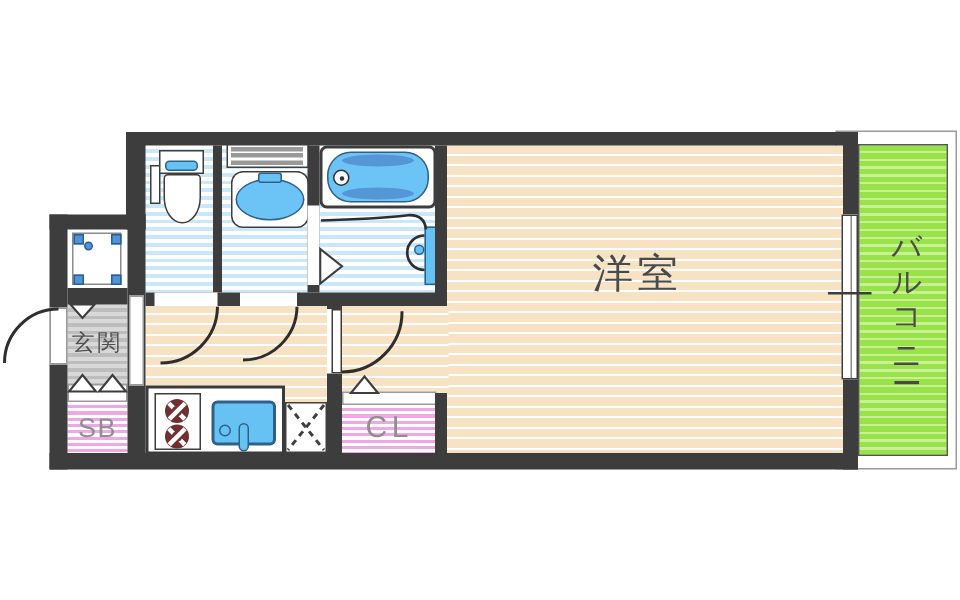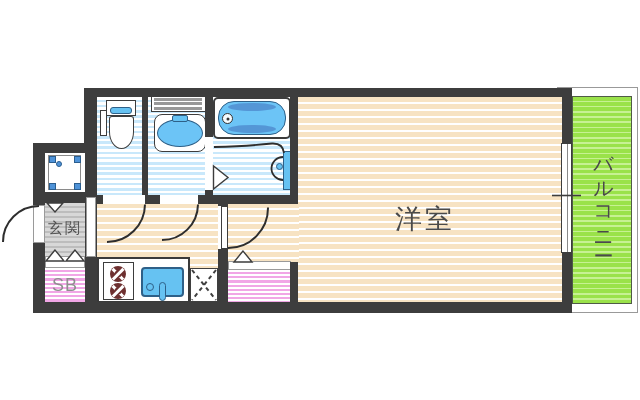--- a/index.html
+++ b/index.html
@@ -134,19 +134,20 @@
     <polygon points="47,203 63,203 55,212" fill="#fff" stroke="#3d3d3d" stroke-width="1.4"></polygon>
     <polygon points="55,250 46,261 64,261" fill="#fff" stroke="#3d3d3d" stroke-width="1.4"></polygon>
     <polygon points="75,250 66,261 84,261" fill="#fff" stroke="#3d3d3d" stroke-width="1.4"></polygon>
     <polygon points="243,251 234,262 252,262" fill="#fff" stroke="#3d3d3d" stroke-width="1.4"></polygon>
     <polygon points="213.5,166 213.5,189 228,177.5" fill="#fff" stroke="#3d3d3d" stroke-width="1.4"></polygon>
     <path d="M192,270 L216,300 M216,270 L192,300" fill="none" stroke="#3f3f3f" stroke-width="2" stroke-dasharray="4,3.5"></path>
     <path d="M552,195.5 L581,195.5" fill="none" stroke="#3d3d3d" stroke-width="1.6"></path>
   </svg>
 
   <div class="txt label" style="left:363px;top:166px;width:124px;text-align:center;font-size:27px;line-height:32px;letter-spacing:3px;">
-    <span style="display:block;margin-top:37px;">洋室</span>
+    <span style="display:block;">洋室</span>
   </div>
   <div class="txt label" style="left:592px;top:142px;width:26px;height:130px;writing-mode:vertical-rl;font-size:20px;letter-spacing:3px;">バルコニー</div>
   <div class="txt" style="left:45px;top:219px;width:40px;text-align:center;font-size:15px;letter-spacing:2px;color:#4f4f4f;">玄関</div>
   <div class="txt" style="left:45px;top:275px;width:40px;text-align:center;font-size:18px;letter-spacing:1px;color:#8f8f8f;">SB</div>
+  <div class="txt" style="left:228px;top:274px;width:63px;text-align:center;font-size:20px;letter-spacing:3px;color:#8f8f8f;">CL</div>
 
 </div>
 
 </body></html>

